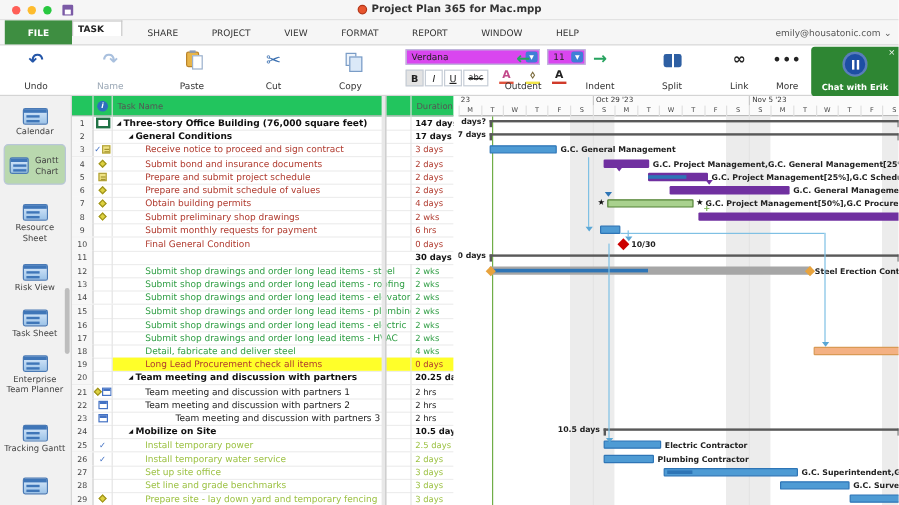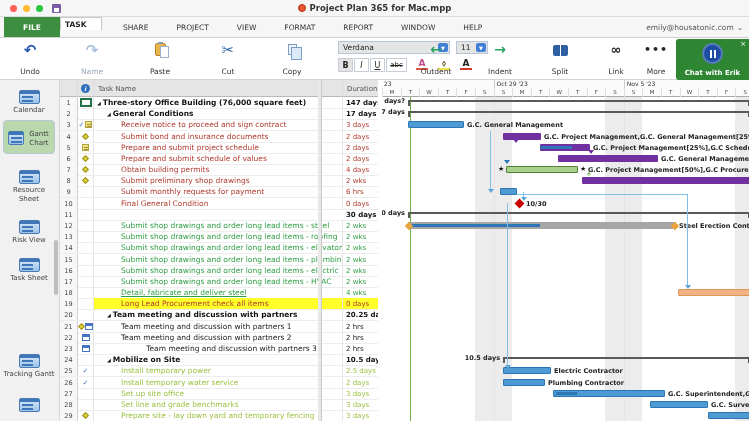--- a/index.html
+++ b/index.html
@@ -33,21 +33,21 @@
   .i-paste{width:11px;height:13px;background:#e8b54a;border:1px solid #b9832a;border-radius:2px;position:relative}
   .i-paste:before{content:"";position:absolute;left:2px;top:-2px;width:5px;height:2px;background:#8a9bb5}
   .i-paste:after{content:"";position:absolute;right:-4px;top:2px;width:7px;height:10px;background:#fff;border:1px solid #9ab0cc}
   .i-copy{width:9px;height:11px;border:1px solid #7a9cc6;background:#eef4fb;position:relative;margin-top:1px}
   .i-copy:after{content:"";position:absolute;left:2px;top:2px;width:9px;height:11px;border:1px solid #7a9cc6;background:#dbe9f8}
   .i-arrow{font-size:14px;line-height:13px;font-weight:bold;color:#27a35f}
   .i-split{width:15px;height:11px;margin-top:2px;background:linear-gradient(90deg,#2e5fa3 44%,#fff 44%,#fff 56%,#2e5fa3 56%);border-radius:2px}
   .i-link{font-size:13px;line-height:13px;font-weight:bold;color:#222}
   .i-more{font-size:11px;line-height:13px;letter-spacing:1px;color:#222;font-weight:bold}
   .fmtgroup{position:absolute;left:338px;top:3px;width:158px;height:37px}
-  .sel{position:absolute;height:13px;border:1px solid #b9c6d8;background:#e5e5e5;font-size:7.5px;display:flex;align-items:center;padding-left:4px;color:#222}
+  .sel{position:absolute;height:13px;border:1px solid #b9c6d8;background:#d946ef;font-size:7.5px;display:flex;align-items:center;padding-left:4px;color:#222}
   .sel .dd{position:absolute;right:1px;top:1px;width:10px;height:9px;background:#3f7fd6;color:#fff;font-size:5px;display:flex;align-items:center;justify-content:center;border-radius:2px}
   .fbtn{position:absolute;top:17px;width:15px;height:14px;border:1px solid #c6cdd6;background:#fff;font-size:8px;display:flex;align-items:center;justify-content:center;color:#222}
   .cbtn{position:absolute;top:17px;width:16px;height:14px;font-size:9px;font-weight:bold;text-align:center;color:#222}
   .cbtn i{font-style:normal;display:block;line-height:10px}
   .cbtn .bar{display:block;height:2px;margin:0 2px}
   .chatpanel{position:absolute;right:0;top:1px;width:73px;height:41px;background:#2e8633;border-radius:3px 0 0 3px}
   .chatx{position:absolute;right:3px;top:1px;color:#fff;font-size:7px}
   .bubble{position:absolute;left:26px;top:4px;width:21px;height:21px;background:#1d4ea3;border-radius:50%;border:2px solid #ffffff44}
   .bubble:after{content:"";position:absolute;left:6px;top:5px;width:2px;height:8px;background:#fff;box-shadow:4px 0 0 #fff}
   .chatlbl{position:absolute;left:0;right:0;bottom:3px;text-align:center;color:#fff;font-size:7px;font-weight:bold}
@@ -58,21 +58,21 @@
   .vitem{position:absolute;left:3px;width:52px;border-radius:4px;text-align:center;padding-top:2px}
   .vitem .vlbl{font-size:7px;line-height:9px;color:#444;margin-top:2px}
   .vitem.sel{background:#b9d8ae}
   .vicon{width:21px;height:14px;border:1px solid #4a7ab5;background:linear-gradient(180deg,#d9e9fa,#9cc3e8);border-radius:2px;position:relative;margin:0 auto}
   .vicon:before{content:"";position:absolute;left:0;right:0;top:0;height:3px;background:#3f76b8}
   .vicon:after{content:"";position:absolute;left:2px;top:5px;width:11px;height:2px;background:#3f76b8;box-shadow:0 4px 0 #3f76b8}
   .vscroll{position:absolute;right:1px;top:160px;width:4px;height:55px;background:#bdbdbd;border-radius:2px}
 
   
   .tablepane{position:absolute;left:60px;top:0;width:318px;height:341px;background:#fff;overflow:hidden}
-  .thead{position:absolute;left:0;top:0;width:318px;height:17px;background:#e5e5e5;border-bottom:1px solid #b9b9b9;font-size:7px;color:#555}
+  .thead{position:absolute;left:0;top:0;width:318px;height:17px;background:#22c55e;border-bottom:1px solid #b9b9b9;font-size:7px;color:#555}
   .thead .hc{position:absolute;top:0;height:17px;display:flex;align-items:center;border-right:1px solid #dcdcdc;padding-left:4px}
   .infoi{width:9px;height:9px;border-radius:50%;background:#2f6fbe;color:#fff;font-size:6px;font-weight:bold;display:flex;align-items:center;justify-content:center;font-style:italic}
   #tbody{position:absolute;left:0;top:17px;width:318px;height:324px}
   .trow{position:absolute;left:0;width:318px;height:12px;border-bottom:1px solid #ededed}
   .tc{position:absolute;top:0;height:11px;display:flex;align-items:center;overflow:hidden;white-space:nowrap}
   .c-num{left:0;width:18px;background:#f7f7f7;border-right:1px solid #d0d0d0;justify-content:center;font-size:6.5px;color:#444}
   .c-info{left:18px;width:16px;border-right:1px solid #e4e4e4;justify-content:center;gap:1px}
   .c-name{left:34px;width:249px;border-right:1px solid #e4e4e4;font-size:7.5px}
   .c-dur{left:283px;width:35px;font-size:7px;padding-left:3px}
   .tri{font-size:5px;color:#111;margin-right:2px}
@@ -248,20 +248,24 @@
           <div class="vlbl">Gantt Chart</div>
         </div>
         <div class="vitem" style="top: 138px; height: 34px;">
           <div class="vicon"></div>
           <div class="vlbl">Risk View</div>
         </div>
         <div class="vitem" style="top: 176px; height: 34px;">
           <div class="vicon"></div>
           <div class="vlbl">Task Sheet</div>
         </div>
+        <div class="vitem" style="top: 214px; height: 54px;">
+          <div class="vicon"></div>
+          <div class="vlbl">Enterprise Team Planner</div>
+        </div>
         <div class="vitem" style="top: 272px; height: 44px;">
           <div class="vicon"></div>
           <div class="vlbl">Tracking Gantt</div>
         </div>
         <div class="vitem" style="top: 316px; height: 24px;">
           <div class="vicon"></div>
           <div class="vlbl"></div>
         </div>
       </div>
 
@@ -421,21 +425,21 @@
             <div class="tc c-num">17</div>
             <div class="tc c-info"></div>
             <div class="tc c-name" style="padding-left: 27px;">
               <span>Submit shop drawings and order long lead items - HVAC</span>
             </div>
             <div class="tc c-dur">2 wks</div>
           </div>
           <div class="trow r-green" style="top: 190px;">
             <div class="tc c-num">18</div>
             <div class="tc c-info"></div>
-            <div class="tc c-name" style="padding-left: 27px; text-decoration: underline;">
+            <div class="tc c-name" style="padding-left: 27px;">
               <span>Detail, fabricate and deliver steel</span>
             </div>
             <div class="tc c-dur">4 wks</div>
           </div>
           <div class="trow r-yellow" style="top: 201px;">
             <div class="tc c-num">19</div>
             <div class="tc c-info"></div>
             <div class="tc c-name" style="padding-left: 27px;">
               <span>Long Lead Procurement check all items</span>
             </div>

